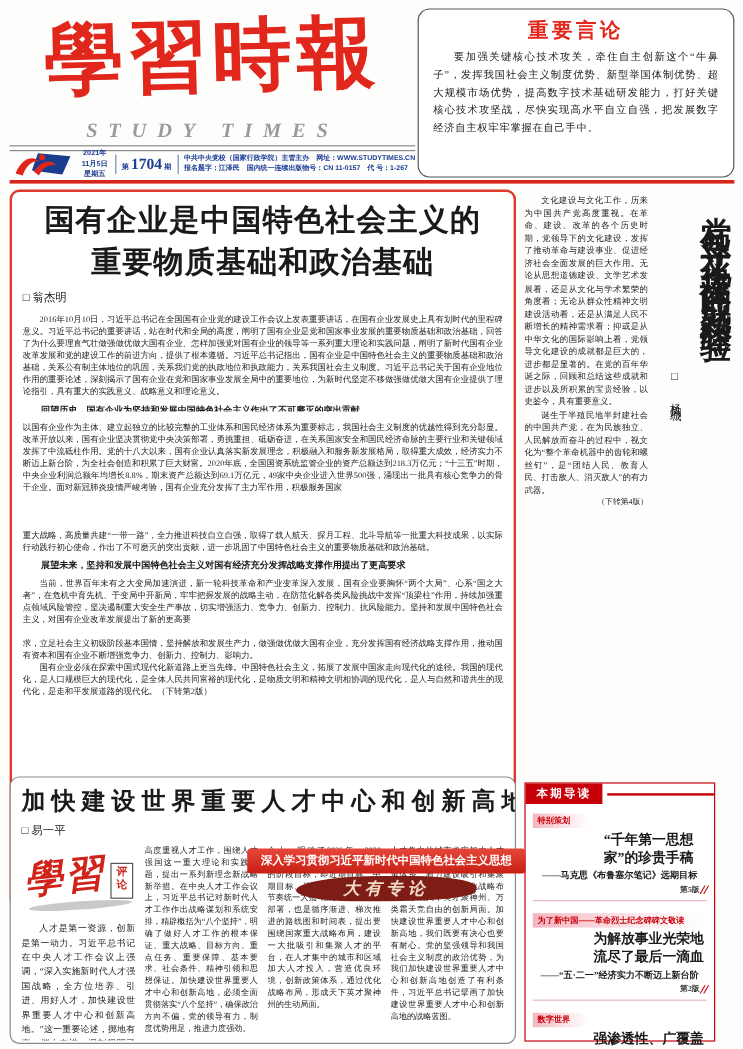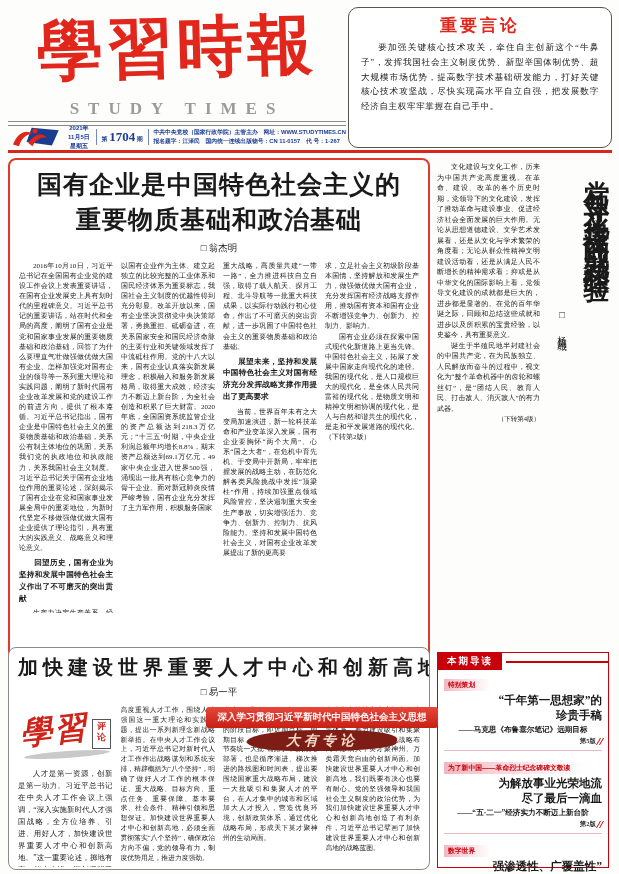--- a/index.html
+++ b/index.html
@@ -7,21 +7,21 @@
        background:#fdfdfb;color:#1a1a1a;
        font-family:"Liberation Serif","DejaVu Serif",serif;}
   .abs{position:absolute;}
 
   
   .masthead{left:8px;top:0;width:338px;height:148px;}
   .mast-title{position:absolute;left:0;top:2px;width:100%;text-align:center;
       font-size:66px;font-weight:900;color:#e1261c;letter-spacing:4px;
       transform:rotate(-1.5deg);line-height:1.4;white-space:nowrap;}
   .mast-sub{position:absolute;left:0;top:99px;width:100%;text-align:center;
-      font-size:17px;letter-spacing:9px;color:#9b9b9b;font-weight:bold;}
+      font-size:17px;letter-spacing:9px;color:#9b9b9b;font-weight:bold;font-style:italic;}
   .mast-rule{position:absolute;left:0;top:121px;width:100%;height:3px;
       border-top:1px solid #8a8a8a;border-bottom:1px solid #8a8a8a;}
   .mast-info{position:absolute;left:0;top:126px;width:100%;height:22px;
       display:flex;align-items:center;color:#1c3c96;
       font-family:"Liberation Sans","DejaVu Sans",sans-serif;}
   .mast-logo{width:54px;height:22px;flex:0 0 auto;}
   .mi-date{font-size:6px;font-weight:bold;text-align:center;line-height:1.5;
       padding:0 5px;}
   .mi-sep{width:1px;height:16px;background:#1c3c96;opacity:.6;}
   .mi-issue{font-size:6px;font-weight:bold;padding:0 5px;white-space:nowrap;}
@@ -36,22 +36,22 @@
   .quote-title{text-align:center;color:#e1261c;font-weight:900;font-size:17px;
       letter-spacing:3px;font-family:"Liberation Sans",sans-serif;}
   .quote-body{margin-top:3px;font-size:8.6px;line-height:1.72;text-align:justify;
       text-indent:2em;letter-spacing:.6px;}
 
   
   .main-box{left:8px;top:158px;width:422px;height:600px;border:2px solid #e0392e;
       border-radius:8px;box-sizing:border-box;padding:8px 9px;background:#fff;}
   .main-h1{text-align:center;font-size:25px;font-weight:900;line-height:1.38;
       letter-spacing:1px;}
-  .byline{text-align:center;font-size:9.5px;margin:5px 0 6px;}
-  .cols{display:flex;gap:8px;height:352px;overflow:hidden;}
+  .byline{font-size:9.5px;margin:5px 0 6px;}
+  .cols{display:flex;gap:8px;height:352px;overflow:hidden;flex-direction:column;}
   .col{flex:1;font-size:7px;line-height:1.44;text-align:justify;overflow:hidden;}
   .col p{margin:0;text-indent:2em;}
   .col h3{margin:4px 0;font-size:7.6px;line-height:1.55;text-indent:2em;}
   .banner{position:absolute;right:-10px;bottom:5px;width:232px;z-index:3;}
   .banner-line{background:linear-gradient(#e6473a,#c81f14);color:#fff;
       font-weight:bold;font-size:9.5px;text-align:center;padding:4px 1px;
       border-radius:3px;font-family:"Liberation Sans",sans-serif;white-space:nowrap;}
   .banner-brush{width:150px;height:21px;margin:2px auto 0;background:#7d1d15;
       border-radius:55% 45% 60% 40% / 65% 55% 45% 55%;transform:skewX(-14deg);
       display:flex;align-items:center;justify-content:center;}
@@ -65,31 +65,31 @@
   .r-body p{margin:0;text-indent:2em;}
   .r-body h3{margin:7px 0;font-size:8.8px;line-height:1.9;letter-spacing:1px;
       text-indent:2em;}
   .r-cont{text-align:right;font-size:6.5px;}
   .r-author{position:absolute;left:118px;top:150px;writing-mode:vertical-rl;
       font-size:9.5px;letter-spacing:3px;}
   .r-title{position:absolute;right:0;top:0;height:100%;writing-mode:vertical-rl;
       font-size:26px;font-weight:900;letter-spacing:8px;line-height:1.2;}
 
   
-  .digest{left:437px;top:652px;width:172px;height:216px;border:1.5px solid #c8000a;
+  .digest{left:437px;top:652px;width:159px;height:216px;border:1.5px solid #c8000a;
       box-sizing:border-box;background:#fff;}
   .dg-head{display:flex;align-items:center;height:17px;}
   .dg-tab{background:#c8000a;color:#fff;font-size:9.5px;font-weight:bold;
       letter-spacing:2px;padding:2px 9px;font-family:"Liberation Sans",sans-serif;}
   .dg-line{flex:1;height:2px;background:#c8000a;margin-left:4px;}
   .dg-item{padding:3px 6px 2px;}
   .dg-tag{display:inline-block;font-size:6.8px;font-weight:bold;color:#c8000a;
       background:linear-gradient(90deg,#f3b6bf,#fbe2e6 55%,rgba(255,255,255,0));
       padding:1px 16px 1px 4px;font-family:"Liberation Sans",sans-serif;}
-  .dg-title{text-align:right;font-size:11.5px;font-weight:900;margin-top:2px;
+  .dg-title{text-align:center;font-size:11.5px;font-weight:900;margin-top:2px;
       line-height:1.3;margin-left:48px;}
   .dg-sub{text-align:center;font-size:7.6px;font-weight:bold;margin-top:2px;}
   .dg-page{text-align:right;font-size:6.5px;font-weight:bold;color:#333;
       margin-top:2px;}
   .slash{display:inline-block;width:1px;height:7px;background:#c8000a;
       transform:skewX(-30deg);margin-left:2px;vertical-align:middle;}
   .dg-div{border-top:1px solid #e9b9bd;margin:2px 6px;}
 
   
   .bottom-box{left:8px;top:647px;width:422px;height:223px;border:1.2px solid #8a8a8a;

